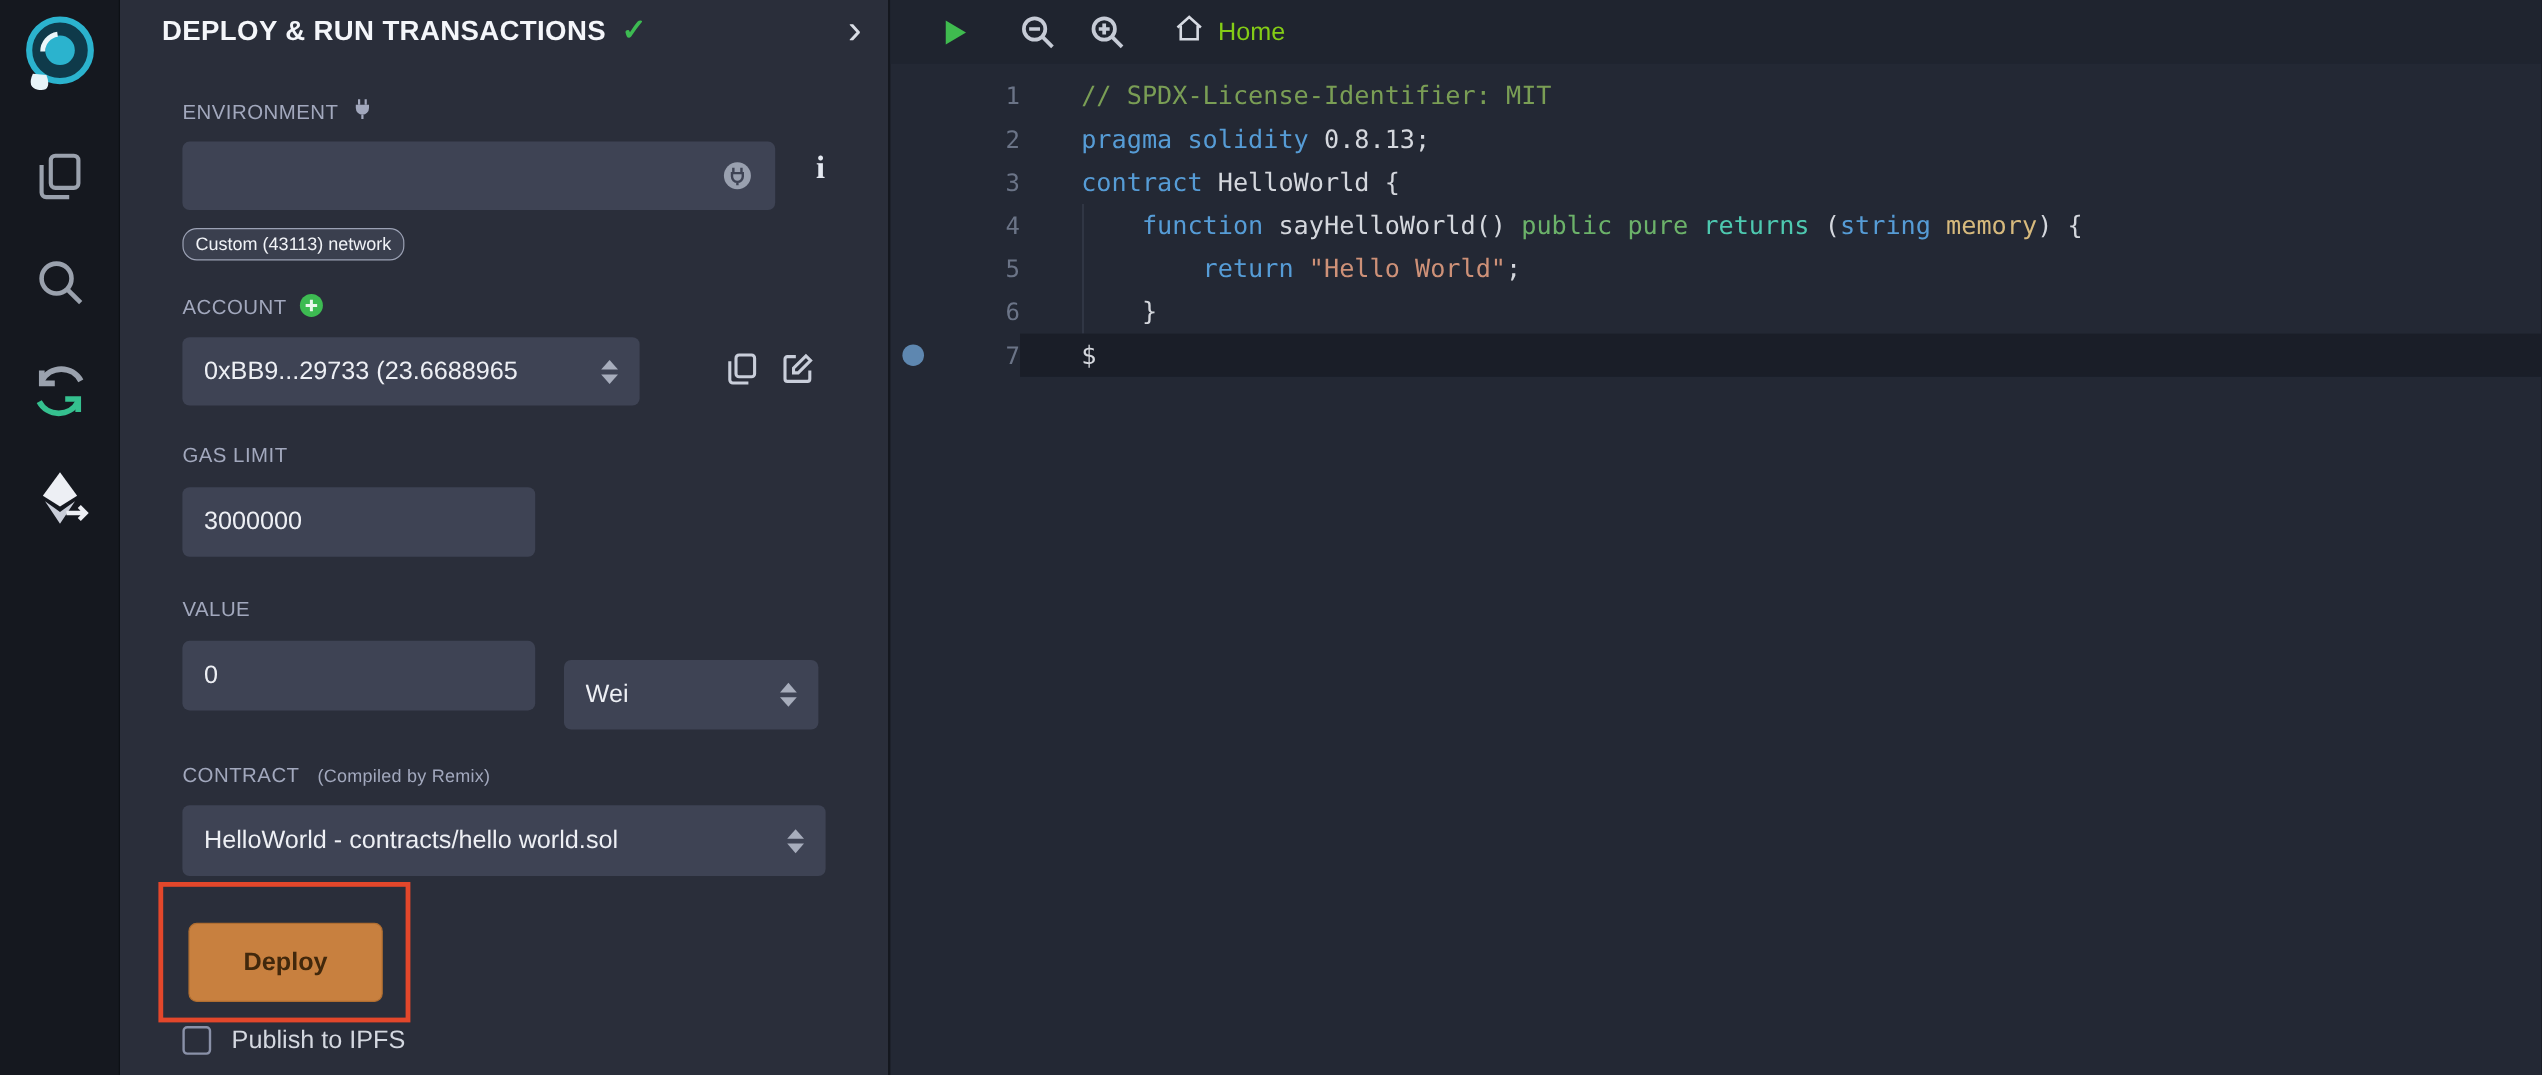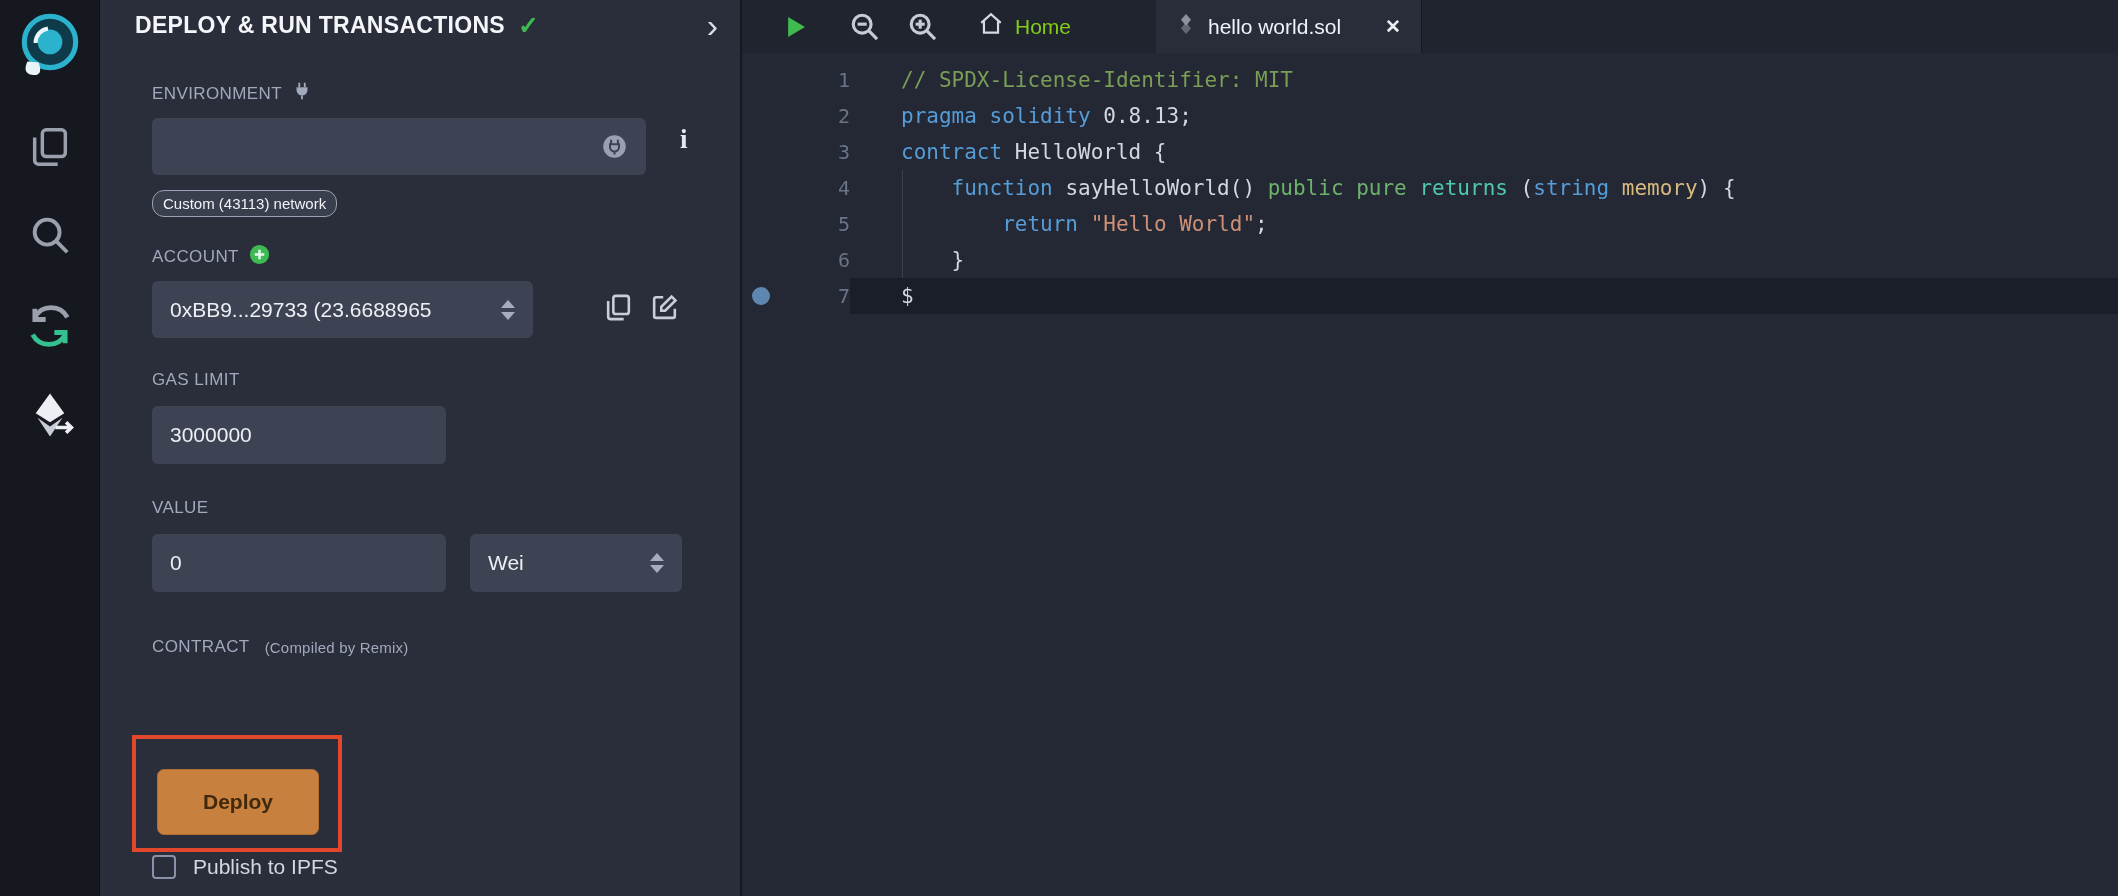--- a/index.html
+++ b/index.html
@@ -46,21 +46,21 @@
   .sel-acct { left:52px; top:281px; width:381px; height:57px; }
   .icon-abs { position:absolute; }
   .ic-copy { left:503px; top:292px; }
   .ic-edit { left:549px; top:292px; }
 
   .lbl-gas { left:52px; top:370px; }
   .inp-gas { left:52px; top:406px; width:294px; height:58px; }
 
   .lbl-val { left:52px; top:498px; }
   .inp-val { left:52px; top:534px; width:294px; height:58px; }
-  .sel-wei { left:370px; top:534px; width:212px; height:58px; }
+  .sel-wei { left:370px; top:550px; width:212px; height:58px; }
 
   .lbl-ctr { left:52px; top:637px; }
   .sel-ctr { left:52px; top:671px; width:536px; height:59px; }
 
   .stepper { margin-left:auto; display:flex; flex-direction:column; gap:4px; padding-left:8px; }
   .tri-up   { width:0; height:0; border-left:7px solid transparent; border-right:7px solid transparent;
               border-bottom:8px solid #A7ADBC; }
   .tri-down { width:0; height:0; border-left:7px solid transparent; border-right:7px solid transparent;
               border-top:8px solid #A7ADBC; }
 
@@ -223,20 +223,27 @@
       <span class="stepper">
           <span class="tri-up"></span>
           <span class="tri-down"></span>
         </span>
     </div>
 
     <div class="fld-label lbl-ctr">
       <span>CONTRACT</span>
       <span class="fld-sublabel">(Compiled by Remix)</span>
     </div>
+    <div class="sel sel-ctr">
+      <span class="sel-value">HelloWorld - contracts/hello world.sol</span>
+      <span class="stepper">
+          <span class="tri-up"></span>
+          <span class="tri-down"></span>
+        </span>
+    </div>
 
     <div class="annot-box">
       <button class="deploy-btn">Deploy</button>
     </div>
 
     <div class="publish-row">
       <span class="chk"></span>
       <span class="publish-label">Publish to IPFS</span>
     </div>
   </section>
@@ -265,30 +272,20 @@
       </span>
       <span class="tb-item tab-home">
         <span>
           <svg width="26" height="26" viewBox="0 0 24 24" fill="none" stroke="#D6DAE2" stroke-width="2">
             <path d="M3 11 L12 3 L21 11"></path>
               <path d="M5.5 9.5 V20 H18.5 V9.5"></path>
           </svg>
         </span>
         <span>Home</span>
       </span>
-      <span class="tb-item tab-file">
-        <span>
-          <svg width="20" height="22" viewBox="0 0 24 26" fill="#9298A6">
-            <path d="M12 1 L6 8 L12 15 L18 8 Z" opacity="0.95"></path>
-            <path d="M12 11 L6 18 L12 25 L18 18 Z" opacity="0.55"></path>
-          </svg>
-        </span>
-        <span>hello world.sol</span>
-        <span class="tab-close">✕</span>
-      </span>
     </div>
 
     <div class="editor-body" id="code-body">
       <div class="indent-guide"></div>
     <div class="code-row">
           <span class="ln">1</span>
           <span class="code"><span class="tk-comment">// SPDX-License-Identifier: MIT</span></span>
         </div>
         <div class="code-row">
           <span class="ln">2</span>

